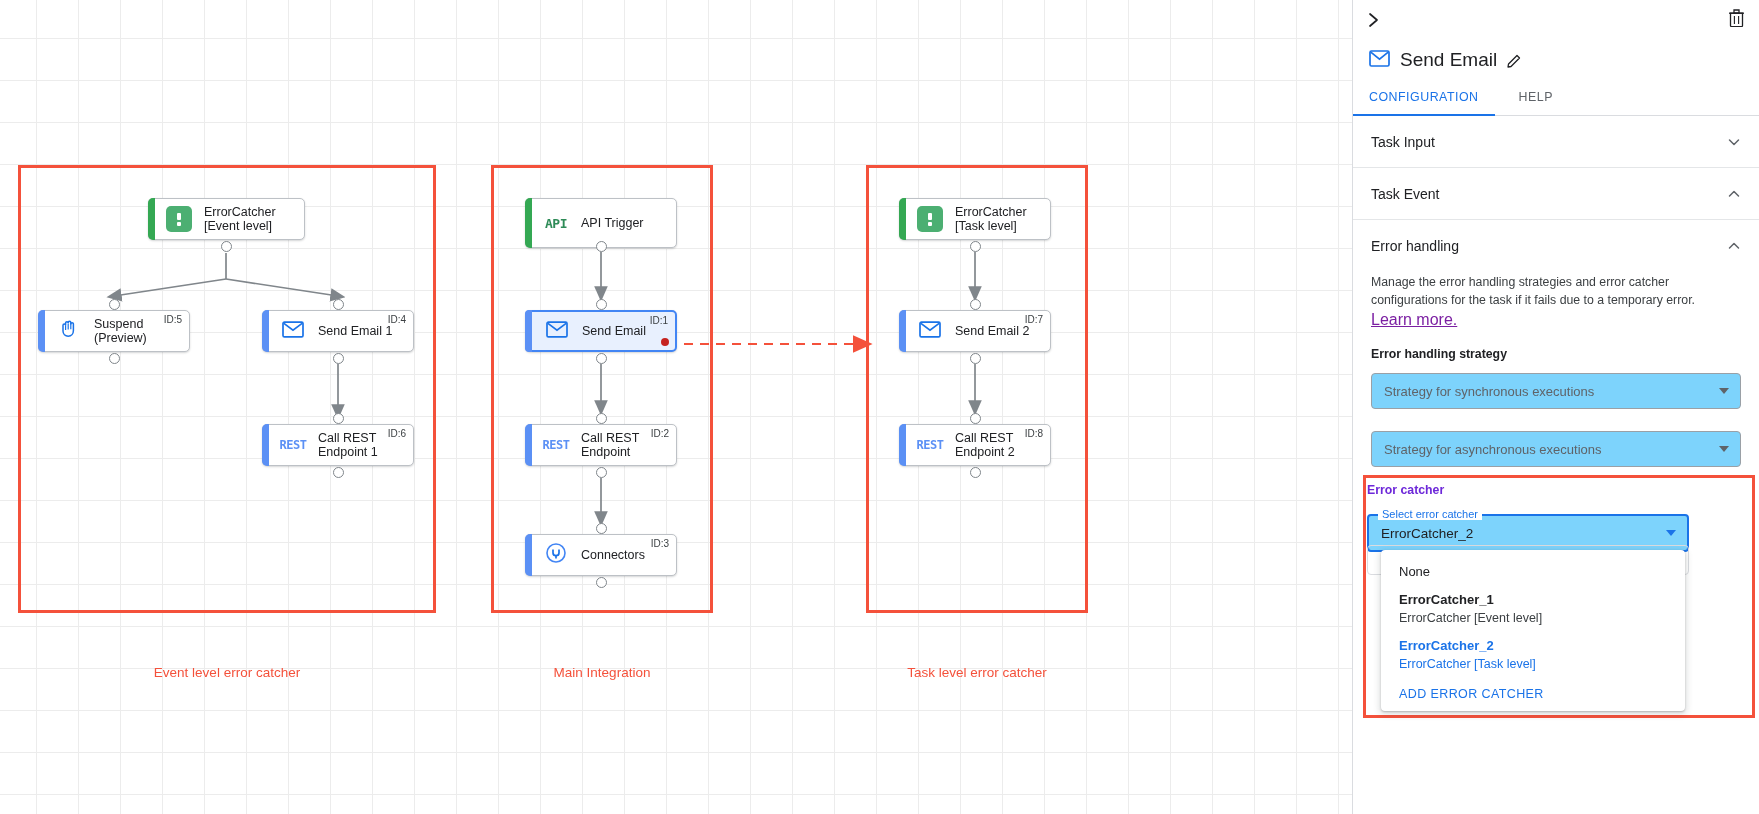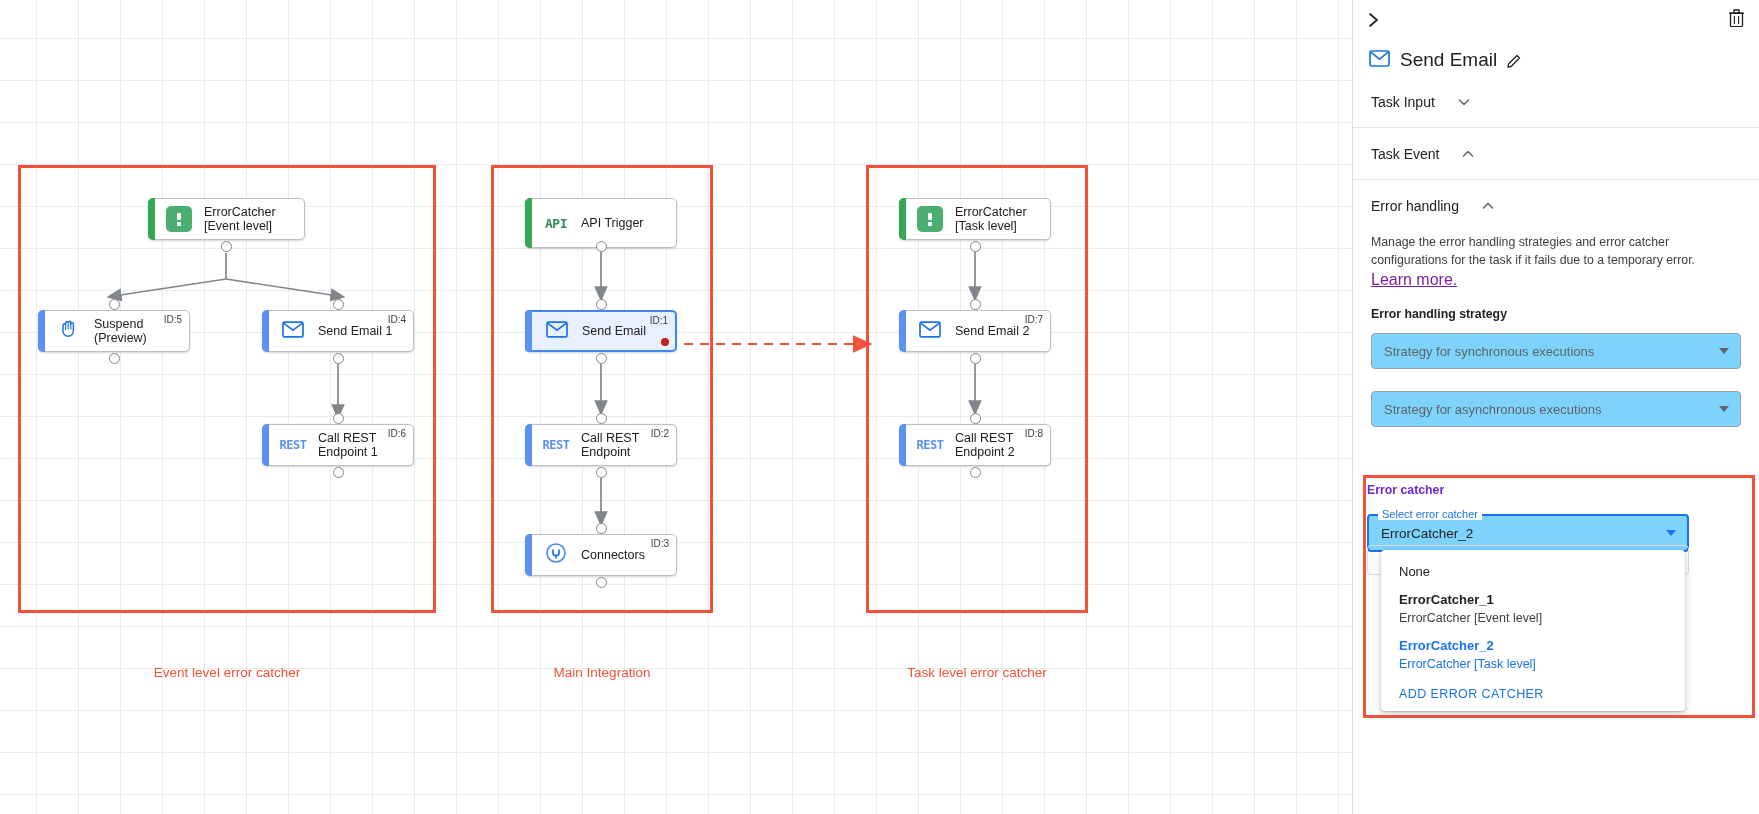--- a/index.html
+++ b/index.html
@@ -152,21 +152,21 @@
   .tab.active { color: #1a73e8; }
   .tab.active::after{
     content:""; position:absolute; left:-16px; right:0; bottom:-1px; height:2.5px; background:#1a73e8;
   }
   .section {
     border-bottom: 1px solid #e4e6e8;
     padding: 0 18px;
     position: relative;
   }
   .section-head {
-    display:flex; align-items:center; justify-content:flex-start;
+    display:flex; align-items:center; justify-content:space-between;
     height: 51px; cursor: pointer; gap: 22px;
   }
   .section-head .stitle { font-size: 14px; color:#202124; font-weight:500; }
   .caret { width: 14px; height: 14px; }
 
   .desc {
     font-size: 12.3px; color: #3c4043; line-height: 18px; margin-top: 2px;
   }
   .link { color:#7b1fa2; text-decoration: underline; cursor:pointer; }
 
@@ -439,20 +439,24 @@
         </svg>
       </span>
       <span class="ptitle">Send Email</span>
       <span style="display:inline-flex;align-items:center;">
         <svg width="15" height="15" viewBox="0 0 15 15">
           <path d="M1.5 11 L10 2.5 L12.5 5 L4 13.5 L1 14 z" fill="none" stroke="#202124" stroke-width="1.3" stroke-linejoin="round"></path>
         </svg>
       </span>
     </div>
 
+    <div class="tabs">
+      <div class="tab active">CONFIGURATION</div>
+      <div class="tab">HELP</div>
+    </div>
 
     <div class="section">
       <div class="section-head">
         <span class="stitle">Task Input</span>
         <span class="caret">
           <svg width="14" height="14" viewBox="0 0 14 14">
               <path d="M2.5 5 L7 9.5 L11.5 5" fill="none" stroke="#5f6368" stroke-width="1.5" stroke-linecap="round" stroke-linejoin="round"></path>
             </svg>
         </span>
       </div>

